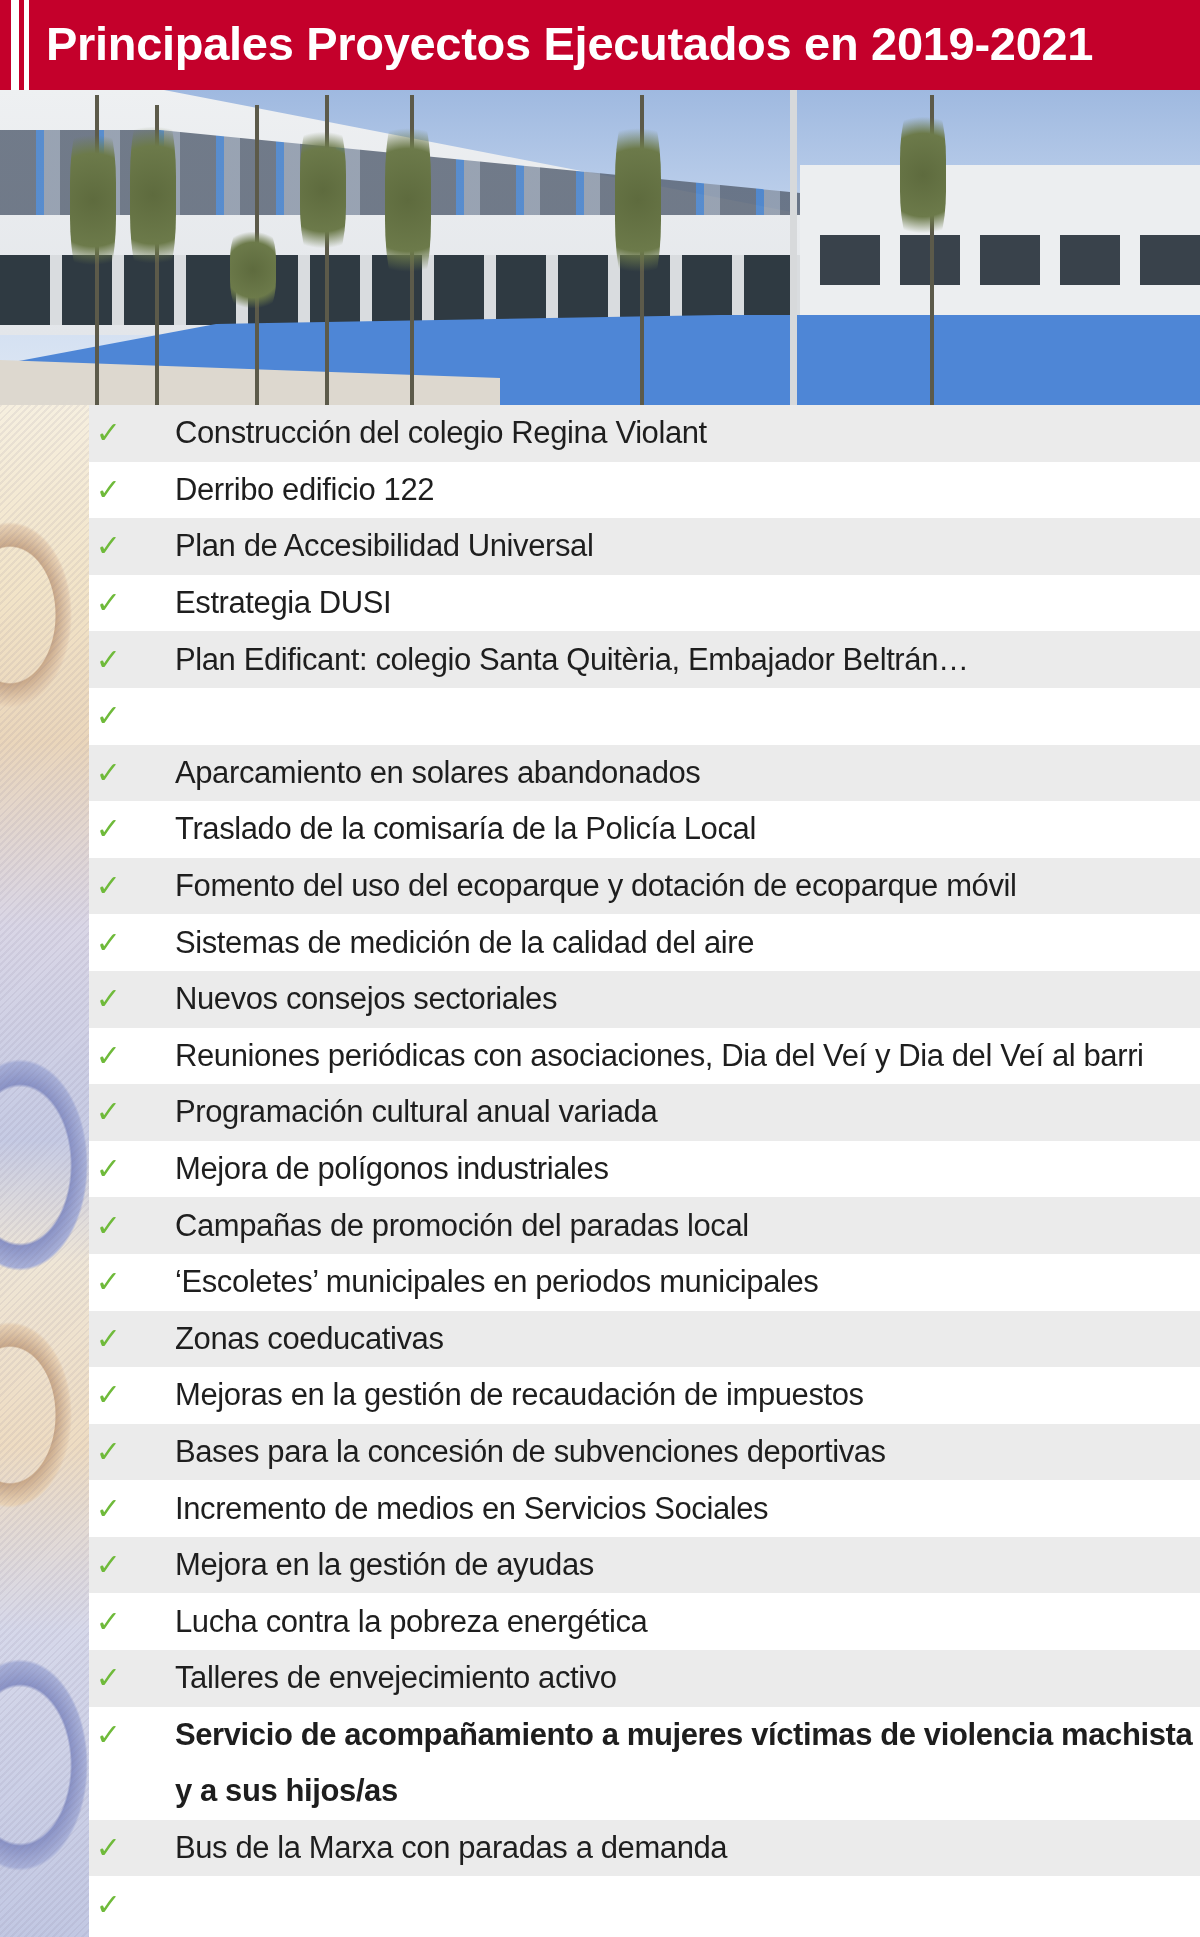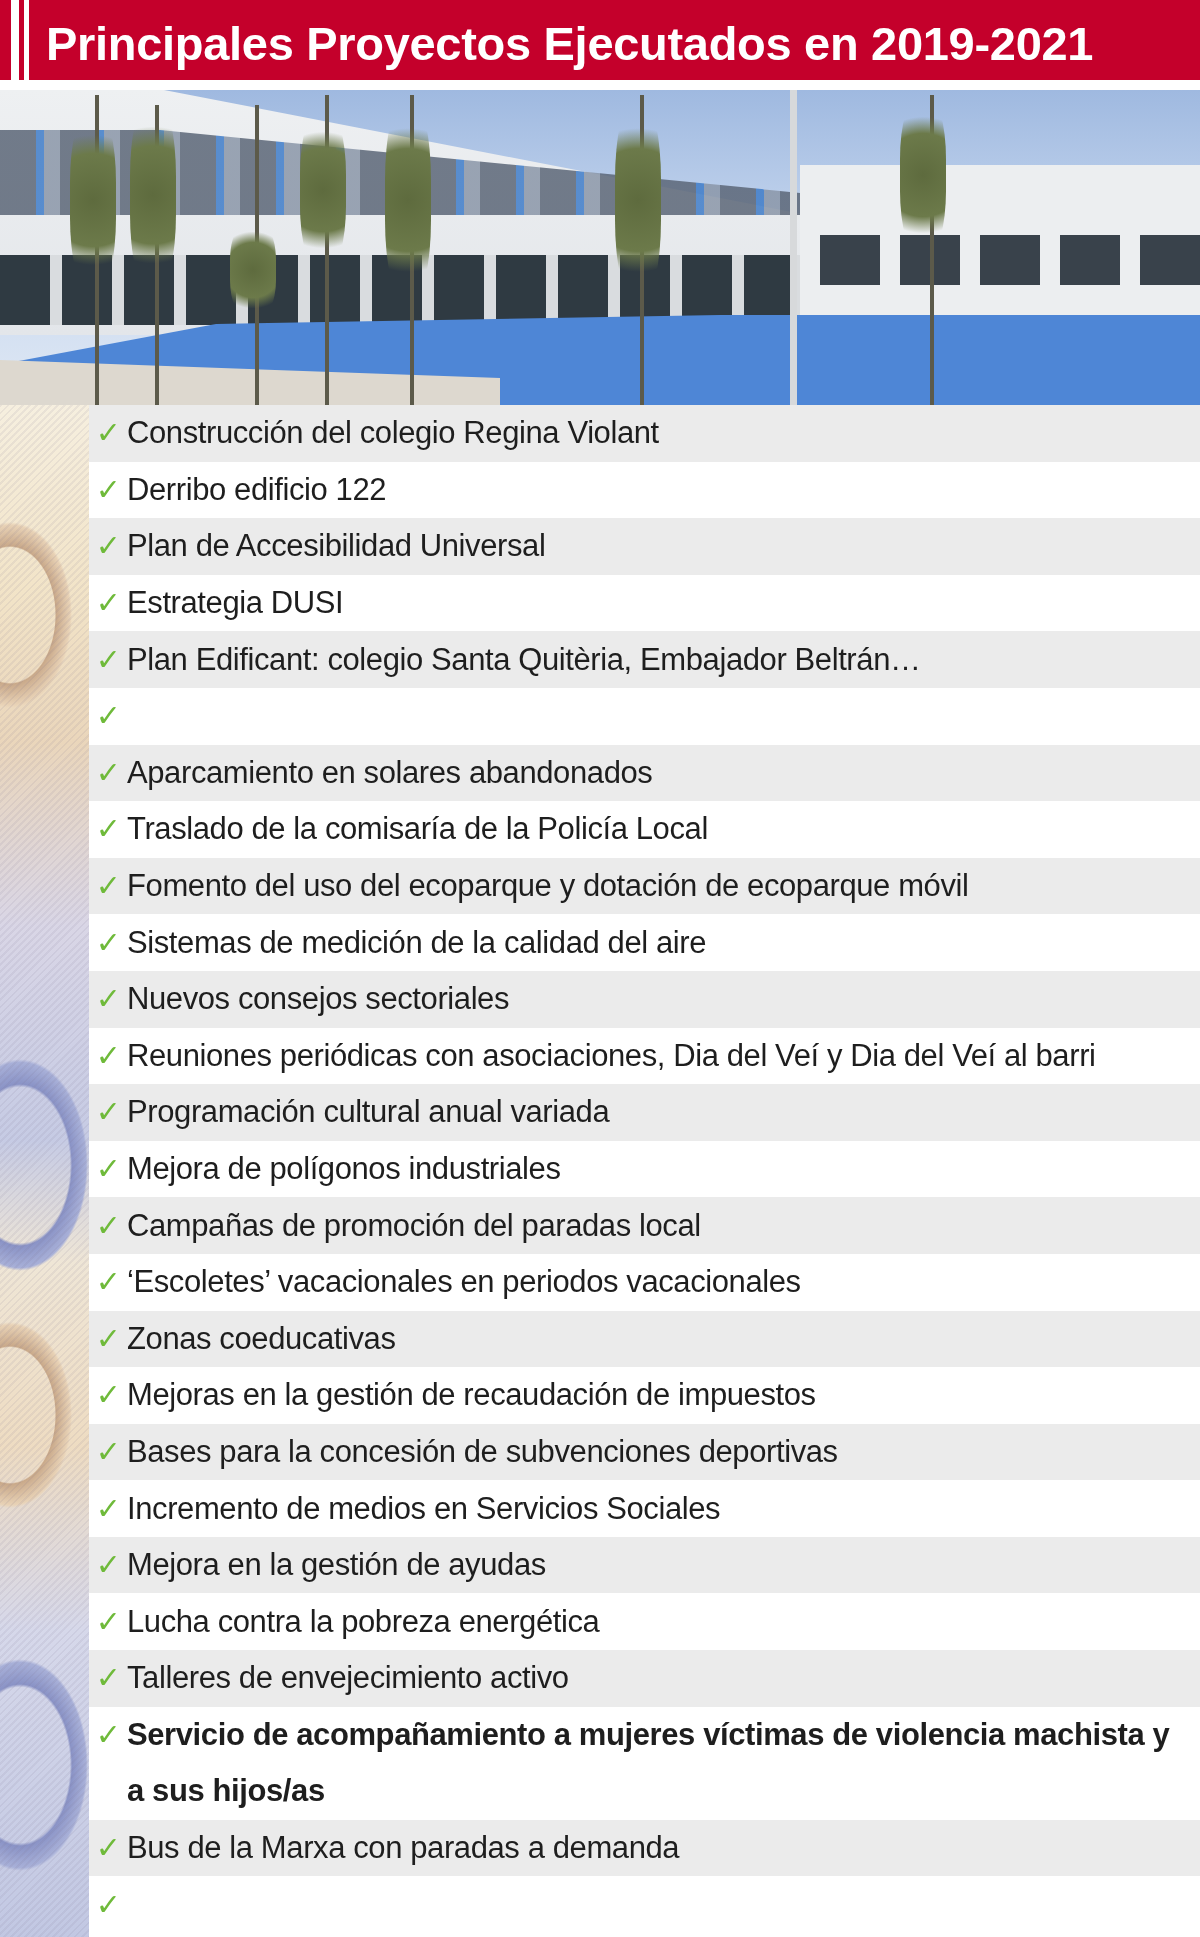--- a/index.html
+++ b/index.html
@@ -2,21 +2,21 @@
 <html><head>
 <meta charset="utf-8">
 <style>
   html, body { margin:0; padding:0; }
   body {
     width:1200px; height:1937px; overflow:hidden; background:#ffffff;
     font-family:"Liberation Sans", "DejaVu Sans", sans-serif;
     position:relative;
   }
   .header {
-    position:absolute; left:0; top:0; width:1200px; height:80px;
+    position:absolute; left:0; top:0; width:1200px; height:90px;
     background:#C4002B;
   }
   .header .bar1 { position:absolute; left:11px; top:0; width:8px; height:90px; background:#ffffff; }
   .header .bar2 { position:absolute; left:24px; top:0; width:5px; height:90px; background:#ffffff; }
   .header .title {
     position:absolute; left:46px; top:16px; color:#ffffff; font-weight:bold;
     font-size:47px; letter-spacing:-0.3px; white-space:nowrap; line-height:56px;
   }
   .photo {
     position:absolute; left:0; top:90px; width:1200px; height:315px; overflow:hidden;
@@ -83,21 +83,21 @@
     position:relative; height:56.6px; display:flex; align-items:center;
     font-size:31px; color:#1e1e1e; letter-spacing:-0.4px; white-space:nowrap;
   }
   .row.grey { background:#ebebeb; }
   .row.tall { height:113px; align-items:flex-start; }
   .check {
     color:#6fba3a; font-size:30px; width:38px; text-align:center; flex:0 0 38px;
     margin-left:0; line-height:56px;
   }
   .row.tall .check { line-height:56px; }
-  .txt { line-height:56px; }
+  .txt { line-height:56px;margin-left:48px; }
   .row.tall .txt { white-space:normal; width:1060px;font-weight:bold; }
 </style>
 </head>
 <body>
 
 <div class="header">
   <div class="bar1"></div>
   <div class="bar2"></div>
   <div class="title">Principales Proyectos Ejecutados en 2019-2021</div>
 </div>
@@ -185,21 +185,21 @@
   <div class="row">
       <span class="check">✓</span>
       <span class="txt">Mejora de polígonos industriales</span>
     </div>
   <div class="row grey">
       <span class="check">✓</span>
       <span class="txt">Campañas de promoción del paradas local</span>
     </div>
   <div class="row">
       <span class="check">✓</span>
-      <span class="txt">‘Escoletes’ vacacionales en periodos vacacionales</span>
+      <span class="txt">‘Escoletes’ municipales en periodos municipales</span>
     </div>
   <div class="row grey">
       <span class="check">✓</span>
       <span class="txt">Zonas coeducativas</span>
     </div>
   <div class="row">
       <span class="check">✓</span>
       <span class="txt">Mejoras en la gestión de recaudación de impuestos</span>
     </div>
   <div class="row grey">

